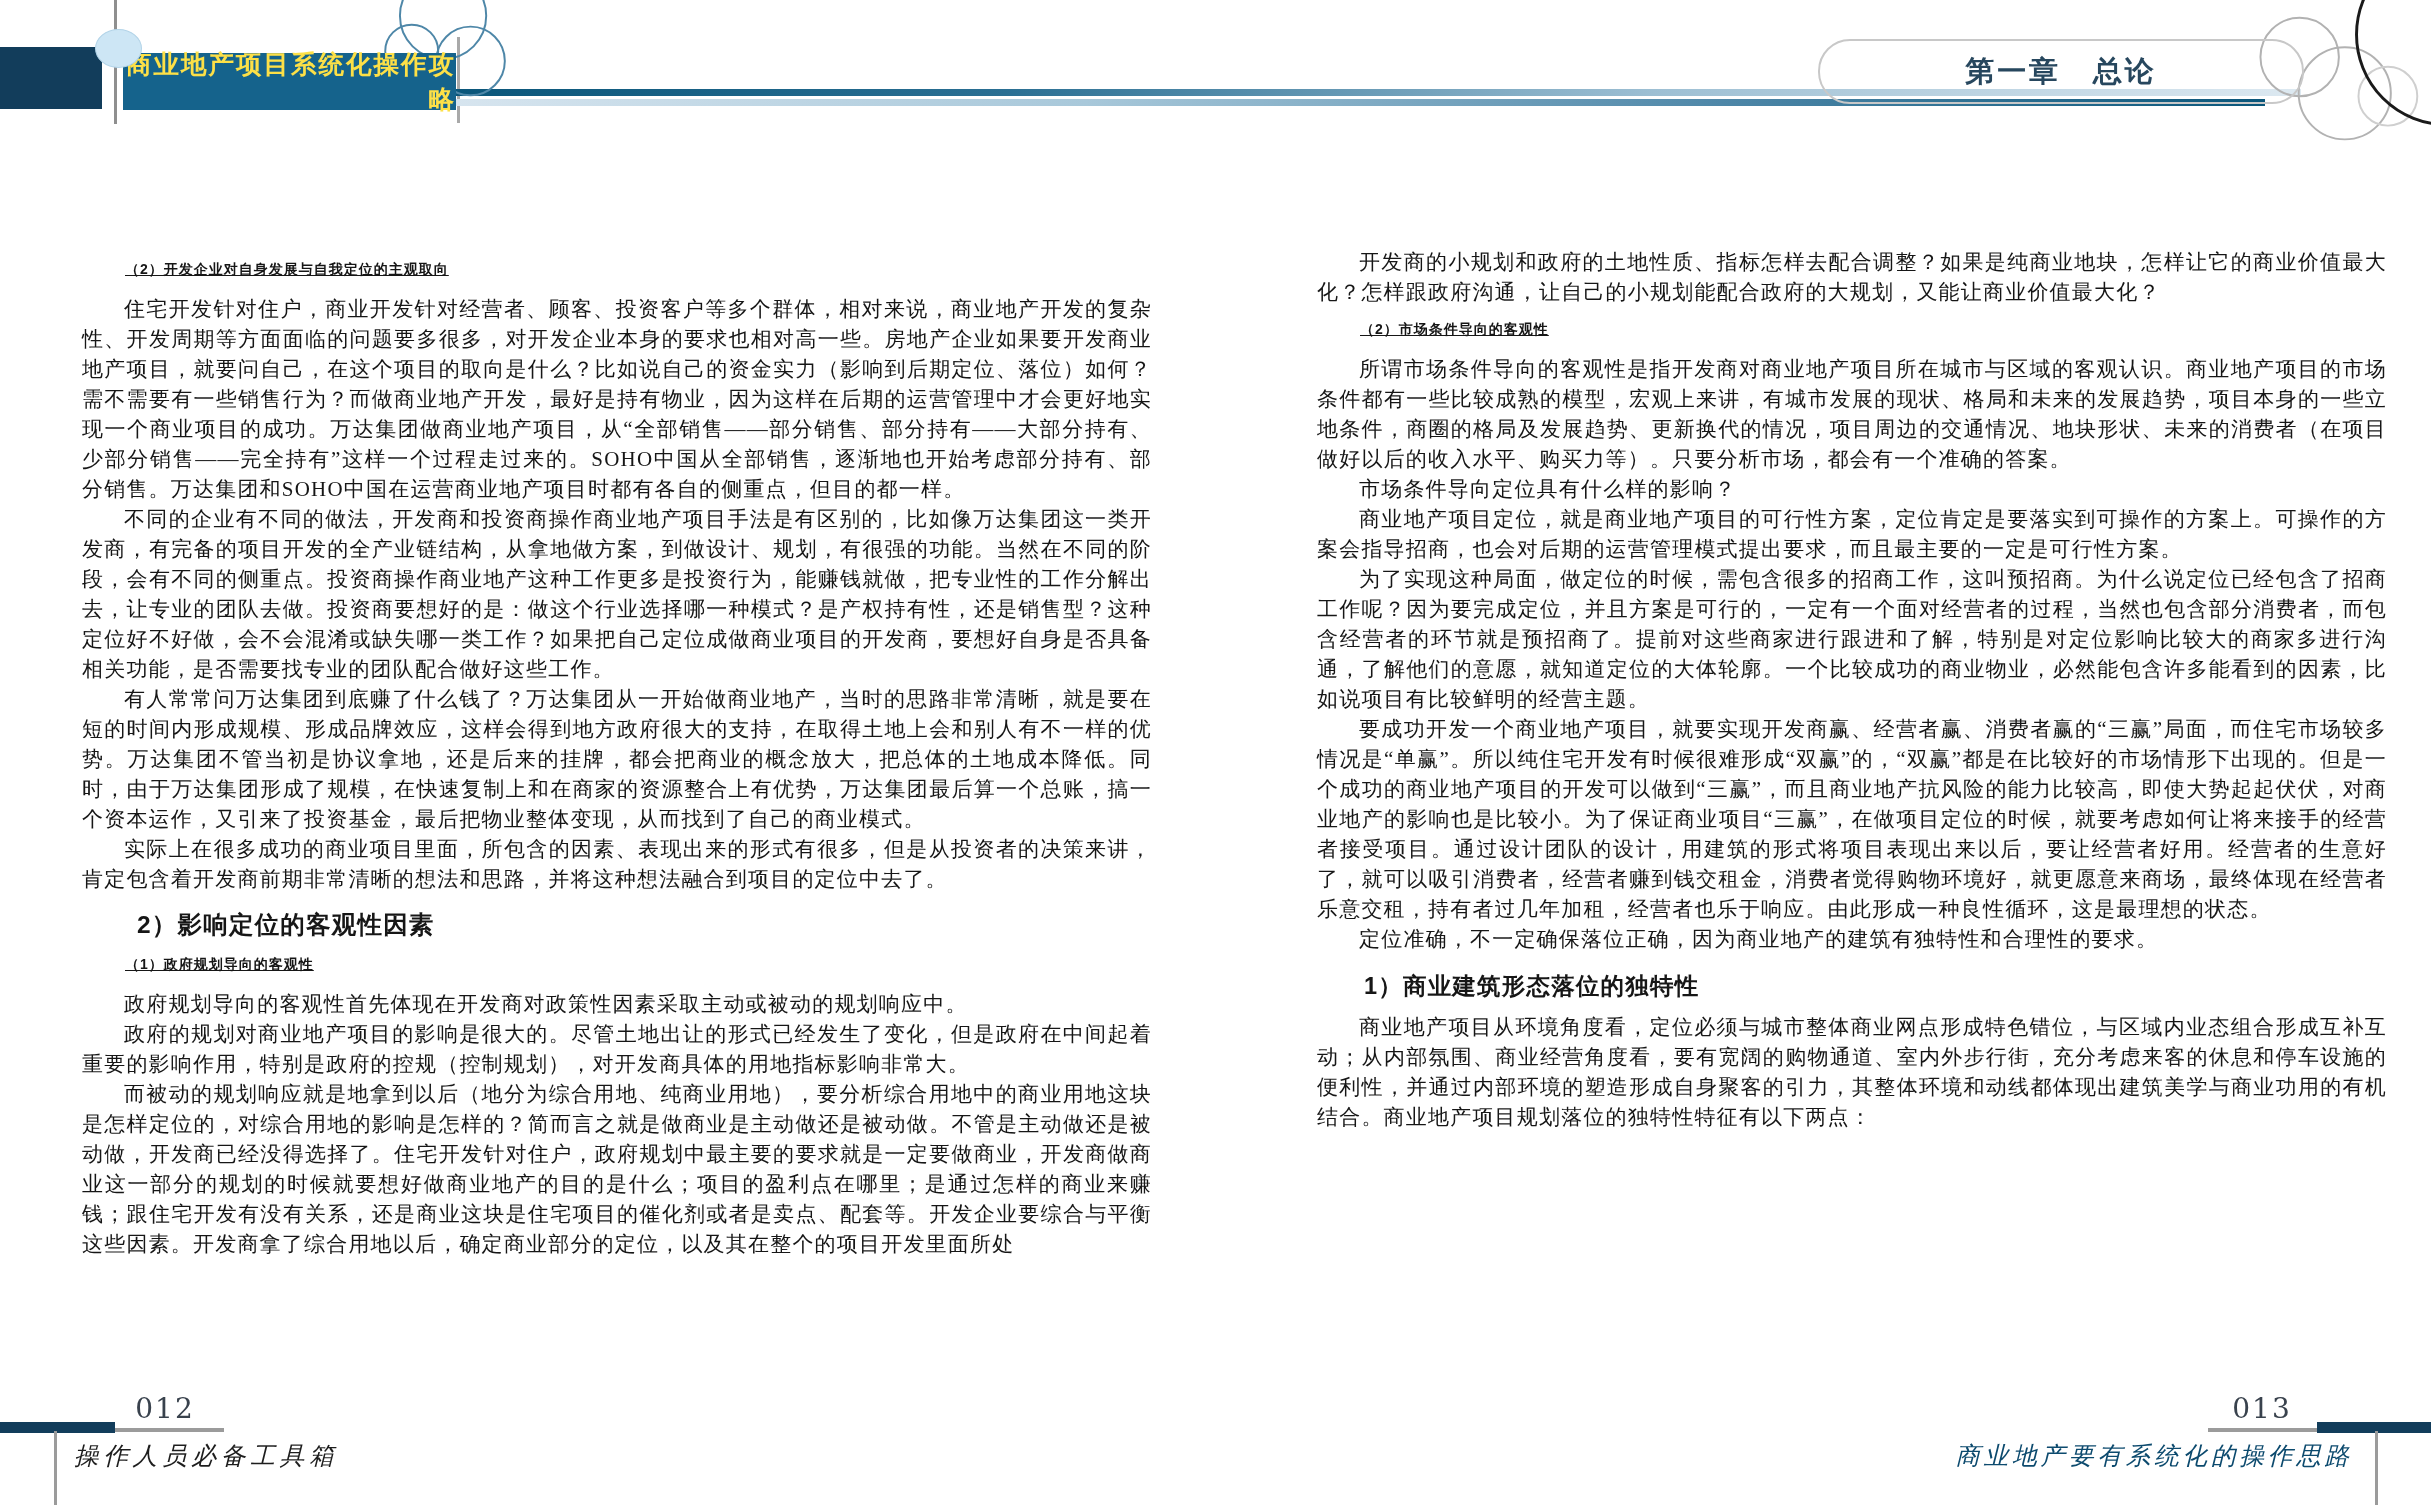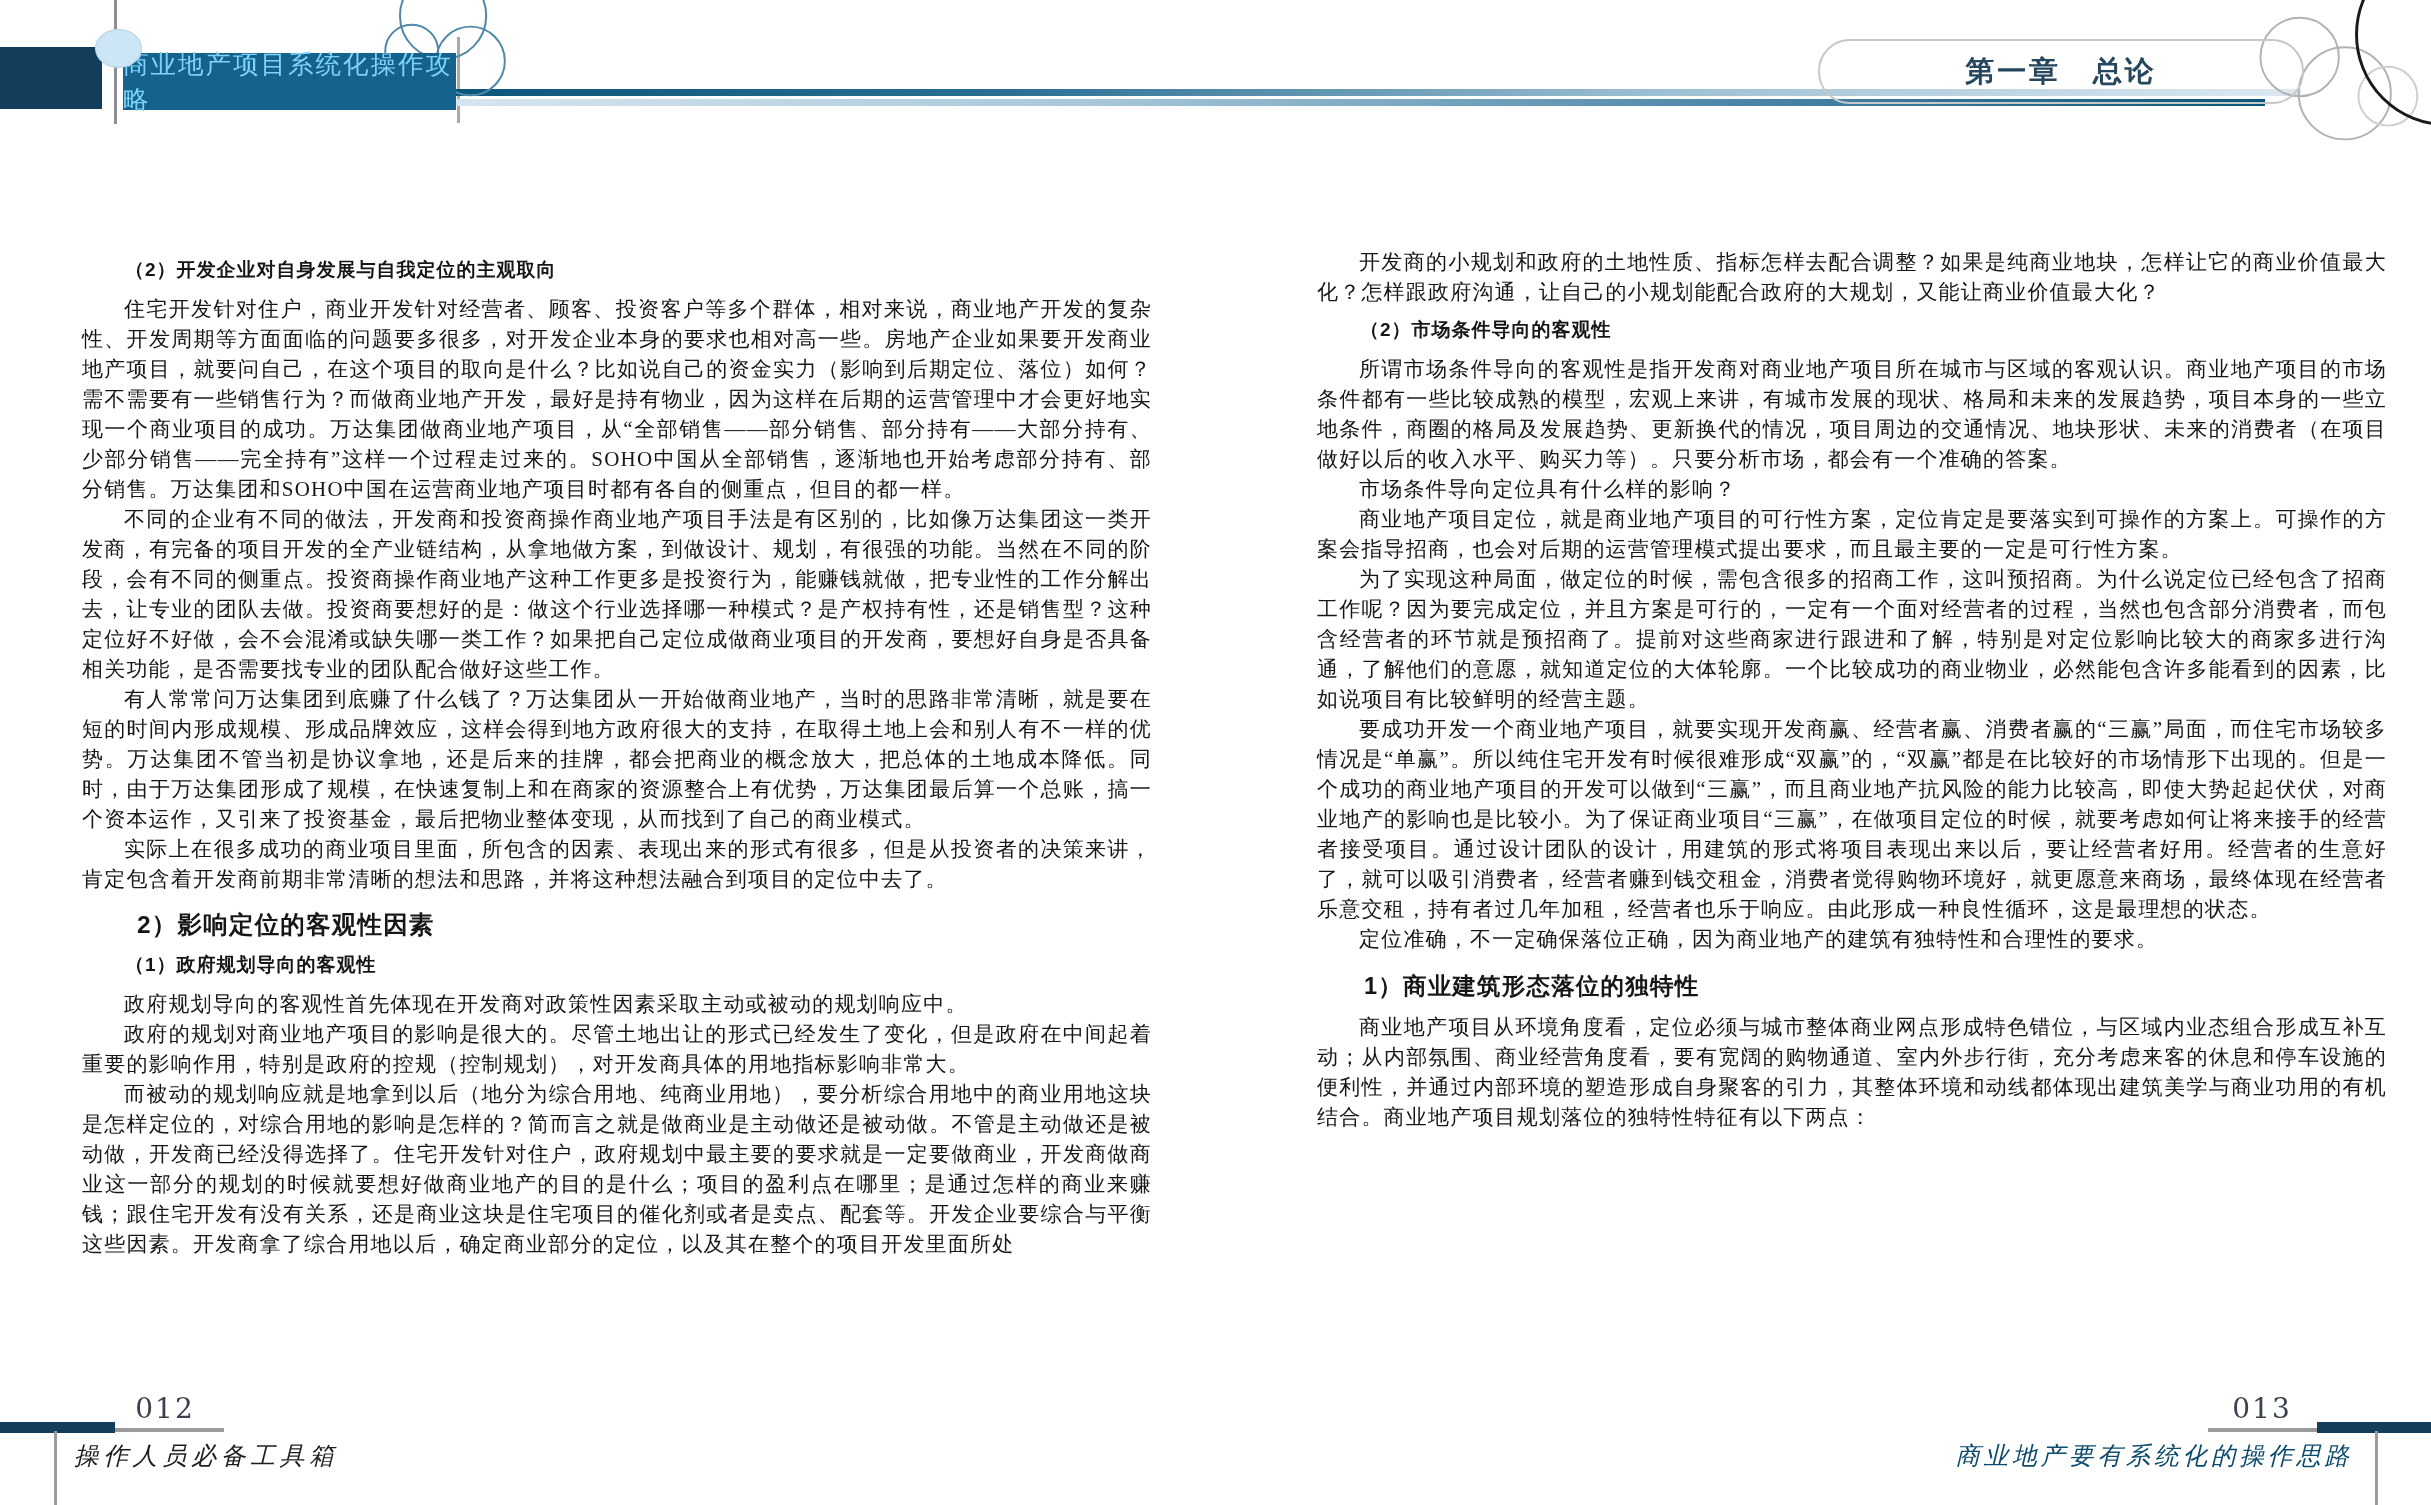--- a/index.html
+++ b/index.html
@@ -8,41 +8,41 @@
     overflow:hidden;color:var(--body_text,#161616);
     font-family:"Liberation Serif","DejaVu Serif",serif;
   }
   
   .hdr-vline{position:absolute;left:114px;top:0;width:2.9px;height:124px;background:#8f8f8f;}
   .hdr-navy{position:absolute;left:0;top:47px;width:102px;height:62px;background:var(--navy_block);}
   .hdr-ellipse{position:absolute;left:95px;top:29px;width:45px;height:37px;border-radius:50%;
     background:var(--ellipse_blue);border:1px solid #b3d4e8;z-index:3;}
   .hdr-banner{position:absolute;left:123px;top:53px;width:333px;height:57px;
     background:var(--banner_teal);z-index:2;display:flex;align-items:center;justify-content:center;}
-  .hdr-banner span{color:#7dd3fc;font-weight:normal;font-size:25.5px;letter-spacing:2px;
-    font-family:"Liberation Sans","DejaVu Sans",sans-serif;}
+  .hdr-banner span{color:#fde047;font-weight:bold;font-size:25.5px;letter-spacing:2px;
+    font-family:"Liberation Sans","DejaVu Sans",sans-serif;text-align:right;}
   .hdr-vline2{position:absolute;left:457px;top:37px;width:2.9px;height:86px;background:#a9a9a9;}
   .line-upper{position:absolute;left:451px;top:89px;width:1850px;height:6.9px;
     background:linear-gradient(to right,#0a567a 0%,#2a6f93 30%,#9dbfd3 65%,#dde9f1 100%);}
   .line-lower{position:absolute;left:451px;top:99px;width:1814px;height:6.9px;
     background:linear-gradient(to right,#d7e5ef 0%,#a8c8da 35%,#4e87a8 70%,#0a567a 100%);}
   .hdr-capsule{position:absolute;left:1818px;top:39px;width:482px;height:61px;
     border:2px solid var(--capsule_border);border-radius:32px;z-index:2;
     display:flex;align-items:center;justify-content:center;background:transparent;}
   .hdr-capsule span{color:var(--chapter_title_color);font-weight:bold;font-size:29px;letter-spacing:2.9px;}
   .deco-svg{position:absolute;left:0;top:0;pointer-events:none;z-index:1;}
   
   .col{position:absolute;top:247px;width:1070px;}
   #col-left{left:82px;}
   #col-right{left:1317px;}
   .blk{font-size:21px;line-height:30px;letter-spacing:1.2px;text-align:justify;}
   .blk.p{text-indent:2em;}
   .blk.p-cont{text-indent:0;}
   .blk.h-sub{font-family:"Liberation Sans","DejaVu Sans",sans-serif;font-weight:bold;
-    font-size:19px;line-height:33px;letter-spacing:1px;margin:5.9px 0 7.8px 43px;text-align:left;}
+    font-size:14px;line-height:33px;letter-spacing:1px;margin:5.9px 0 7.8px 43px;text-align:left;text-decoration:underline;}
   .blk.h-num{font-family:"Liberation Sans","DejaVu Sans",sans-serif;font-weight:bold;
     font-size:24.5px;line-height:35px;margin:13.7px 0 5.9px 55px;text-align:left;}
   .blk.h-num2{font-family:"Liberation Sans","DejaVu Sans",sans-serif;font-weight:bold;
     font-size:23.5px;line-height:35px;margin:15.7px 0 7.8px 47px;text-align:left;}
   .blk.h-big{font-family:"Liberation Sans","DejaVu Sans",sans-serif;font-weight:bold;
     font-size:27.4px;line-height:39px;letter-spacing:2px;margin:27.4px 0 11.8px 41px;text-align:left;}
   
   .ft-bar-left{position:absolute;left:0;top:1422px;width:115px;height:10.8px;background:var(--navy_block);}
   .ft-line-left{position:absolute;left:115px;top:1428px;width:109px;height:3.9px;background:#9b9b9b;}
   .ft-vline-left{position:absolute;left:54px;top:1431px;width:2.9px;height:74px;background:#9b9b9b;}

